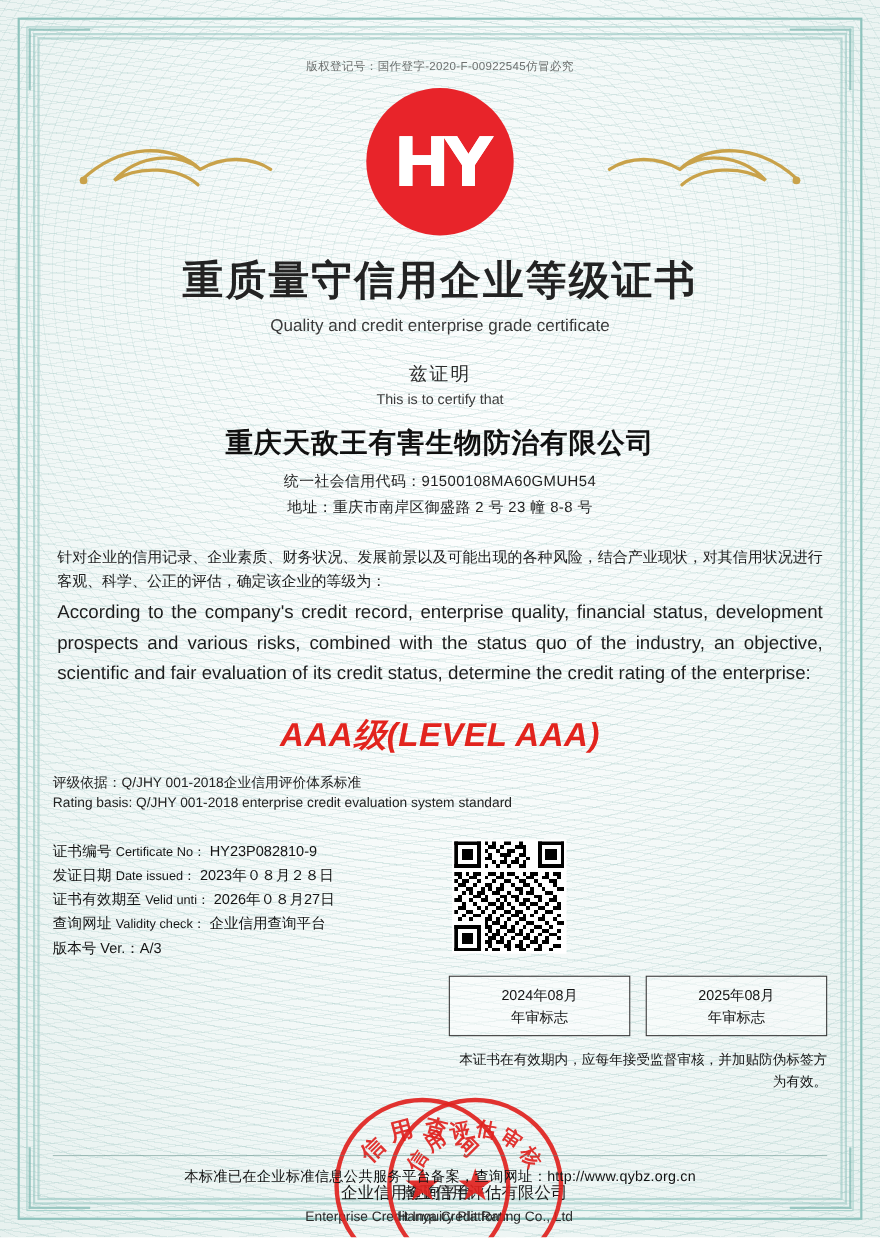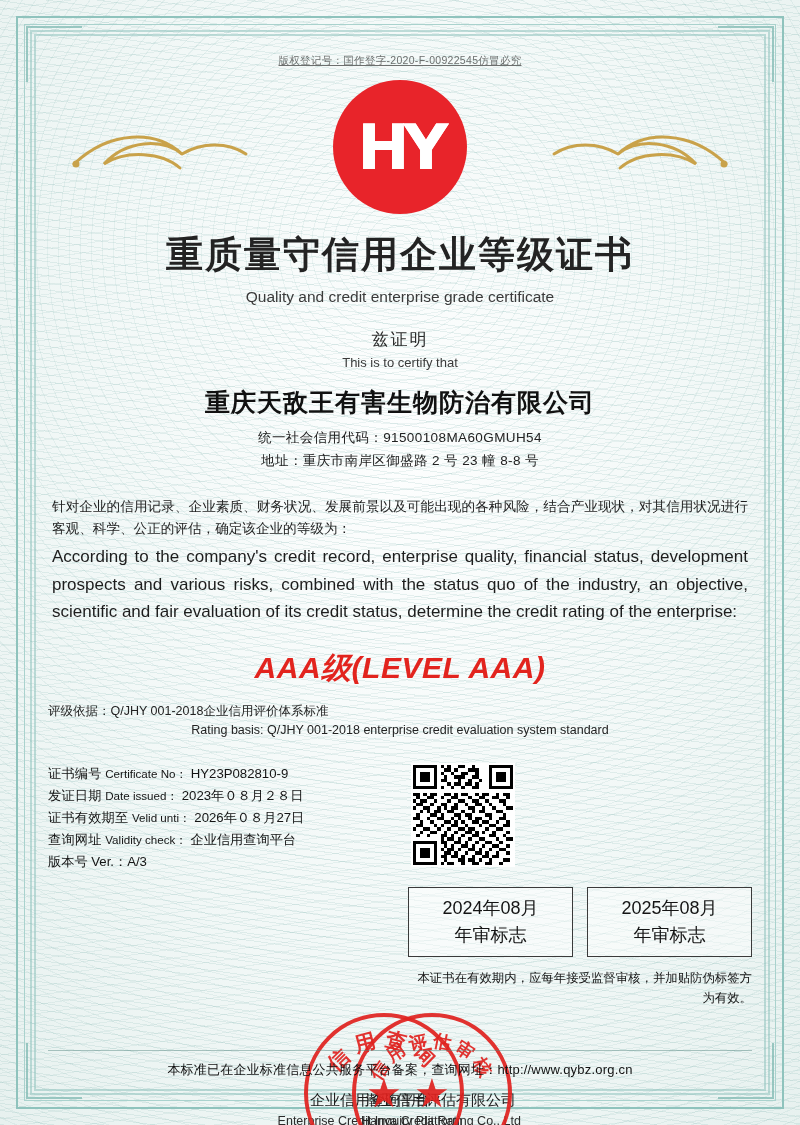--- a/index.html
+++ b/index.html
@@ -47,21 +47,20 @@
   .corner.bl{left:26px;bottom:26px;border-right:none;border-top:none;}
   .corner.br{right:26px;bottom:26px;border-left:none;border-top:none;}
 
   .content{position:absolute;left:48px;top:40px;right:48px;bottom:40px;}
 
   .copyright{
     text-align:center;
     font-size:10.5px;color:#6c6f6e;
     letter-spacing:.3px;
     margin-top:14px;
-    text-decoration:underline;
   }
 
   .logo-wrap{position:relative;height:150px;margin-top:4px;}
   .logo-circle{
     position:absolute;left:50%;top:8px;transform:translateX(-50%);
     width:134px;height:134px;border-radius:50%;
     background:#e8242a;
     display:flex;align-items:center;justify-content:center;
   }
   .logo-mark{
@@ -108,21 +107,21 @@
     padding:0 4px;
   }
   .para .en{font-size:17px;color:#1d1d1d;display:block;margin-top:3px;}
 
   .level{
     text-align:center;
     color:#e2241e;font-weight:bold;font-size:30px;
     margin-top:22px;letter-spacing:.5px;font-style:italic;
   }
   .basis-cn{font-size:12.5px;color:#222;margin-top:14px;}
-  .basis-en{text-align:center;font-size:12.5px;color:#222;margin-top:3px;}
+  .basis-en{font-size:12.5px;color:#222;margin-top:3px;}
 
   .info-row{display:flex;margin-top:26px;}
   .info-left{width:355px;font-size:13.2px;color:#141414;line-height:1.68;}
   .info-left .k{letter-spacing:.2px;}
   .info-left .en{font-size:11.6px;}
   .info-right{flex:1;display:flex;padding-left:8px;}
 
   .qr{
     width:104px;height:104px;flex:0 0 104px;
     background:#fff;
@@ -130,21 +129,21 @@
   }
   .qr svg{display:block;}
   .qr-text{
     margin-left:12px;font-size:12.4px;color:#161616;line-height:1.62;
     text-align:justify;
   }
 
   .stamp-boxes{display:flex;gap:14px;margin-top:14px;margin-left:360px;}
   .stamp-box{
     flex:1;border:1px solid #3a3a3a;padding:7px 18px;text-align:center;
-    font-size:18px;color:#141414;line-height:1.5;background:rgba(255,255,255,.45);
+    font-size:13px;color:#141414;line-height:1.5;background:rgba(255,255,255,.45);
   }
   .note{
     margin-left:360px;margin-top:12px;
     font-size:12.4px;color:#141414;line-height:1.6;text-align:right;
   }
 
   .seals{position:relative;height:150px;margin-top:18px;}
   .seal-org{
     position:absolute;top:62px;text-align:center;
     font-size:15px;color:#1b1b1b;line-height:1.5;

